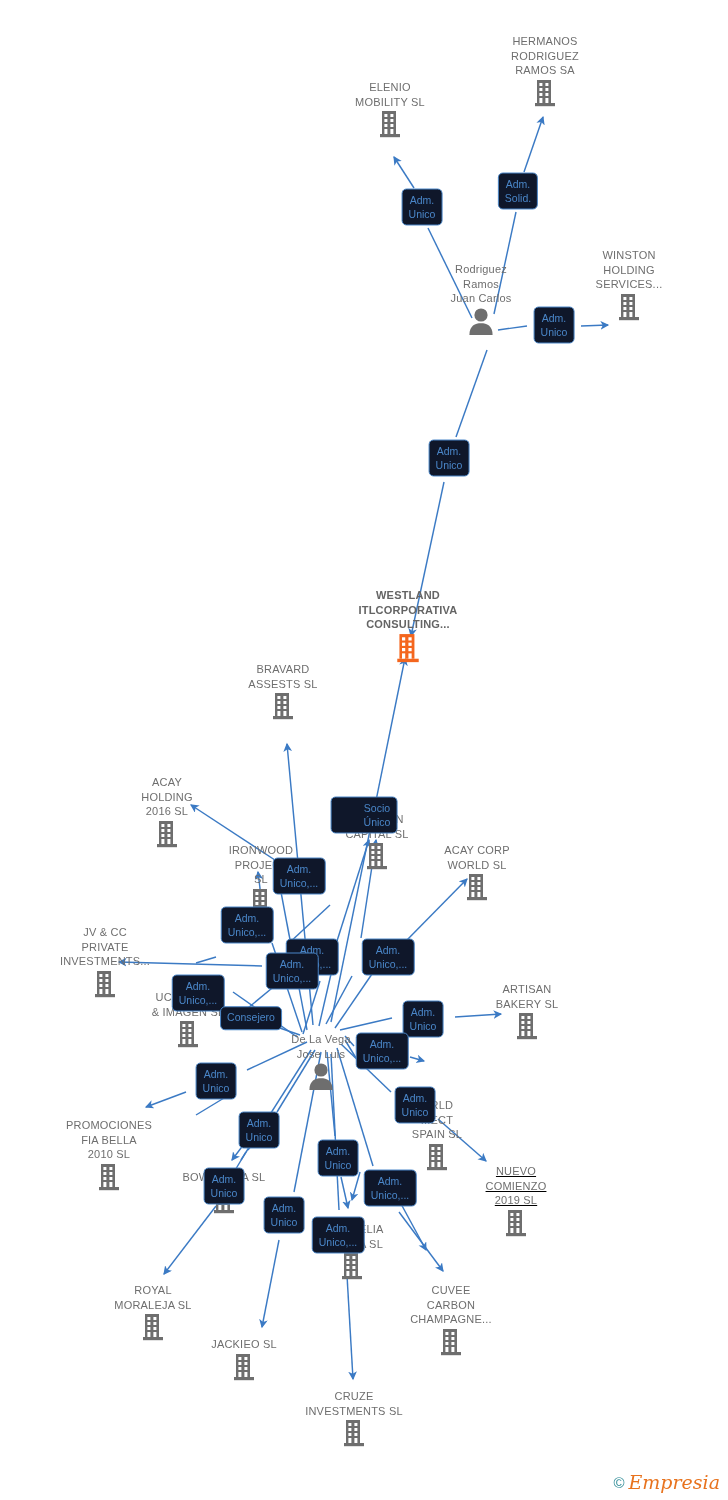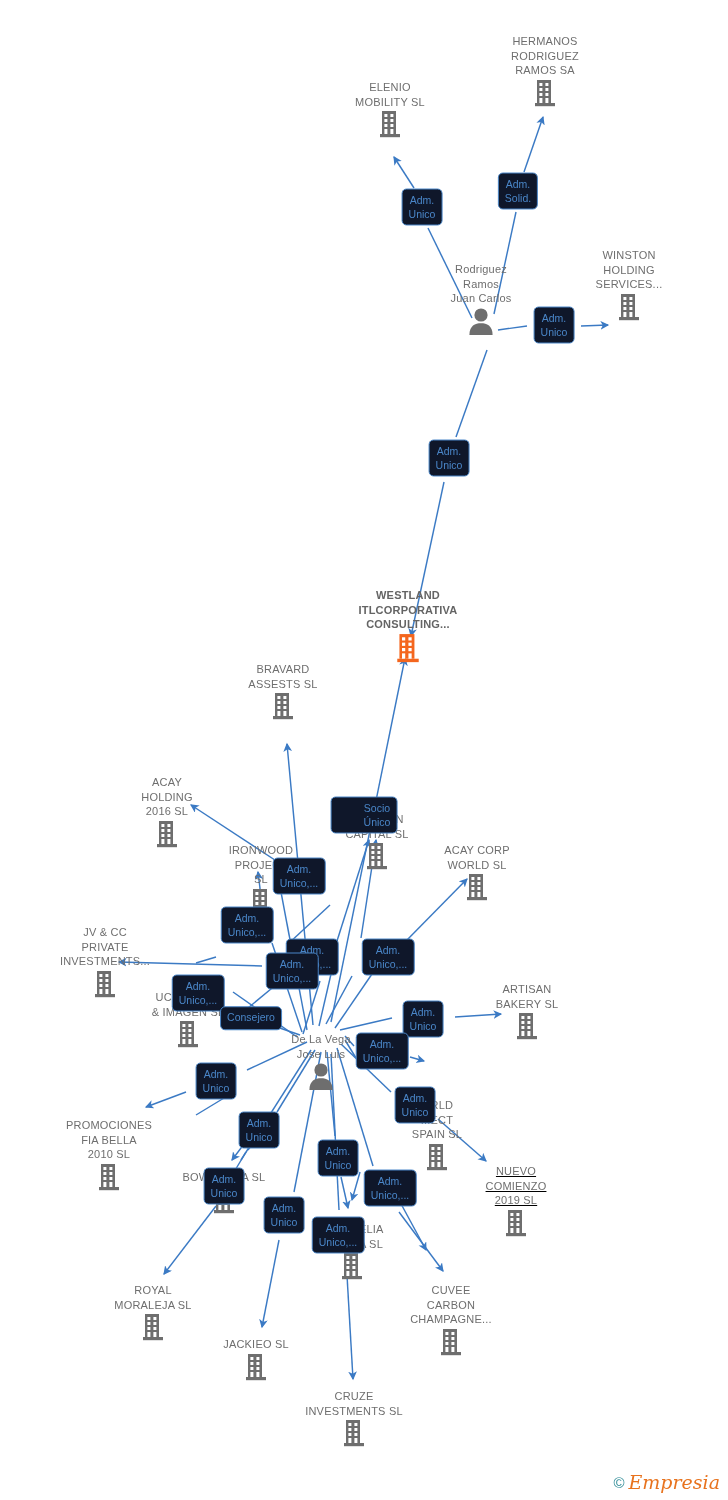--- a/index.html
+++ b/index.html
@@ -492,21 +492,21 @@
             <rect x="12.4" y="4" width="3" height="3" fill="#fff"></rect>
             <rect x="6.4" y="9" width="3" height="3" fill="#fff"></rect>
             <rect x="12.4" y="9" width="3" height="3" fill="#fff"></rect>
             <rect x="6.4" y="14" width="3" height="3" fill="#fff"></rect>
             <rect x="12.4" y="14" width="3" height="3" fill="#fff"></rect>
             <rect x="6.4" y="19" width="3" height="5" fill="#fff"></rect>
             <rect x="12.4" y="19" width="3" height="5" fill="#fff"></rect>
           </svg>
         </div>
       </div>
-      <div class="node" style="left: 256px; top: 1337px;">
+      <div class="node" style="left: 244px; top: 1337px;">
         <div class="cap">JACKIEO  SL</div>
         <div class="glyph">
           <svg class="bld" width="24" height="28" viewBox="0 0 24 28">
             <rect x="4" y="1" width="14" height="23" fill="#6e6e6e"></rect>
             <rect x="2" y="24" width="20" height="3.2" fill="#6e6e6e"></rect>
             <rect x="6.4" y="4" width="3" height="3" fill="#fff"></rect>
             <rect x="12.4" y="4" width="3" height="3" fill="#fff"></rect>
             <rect x="6.4" y="9" width="3" height="3" fill="#fff"></rect>
             <rect x="12.4" y="9" width="3" height="3" fill="#fff"></rect>
             <rect x="6.4" y="14" width="3" height="3" fill="#fff"></rect>

